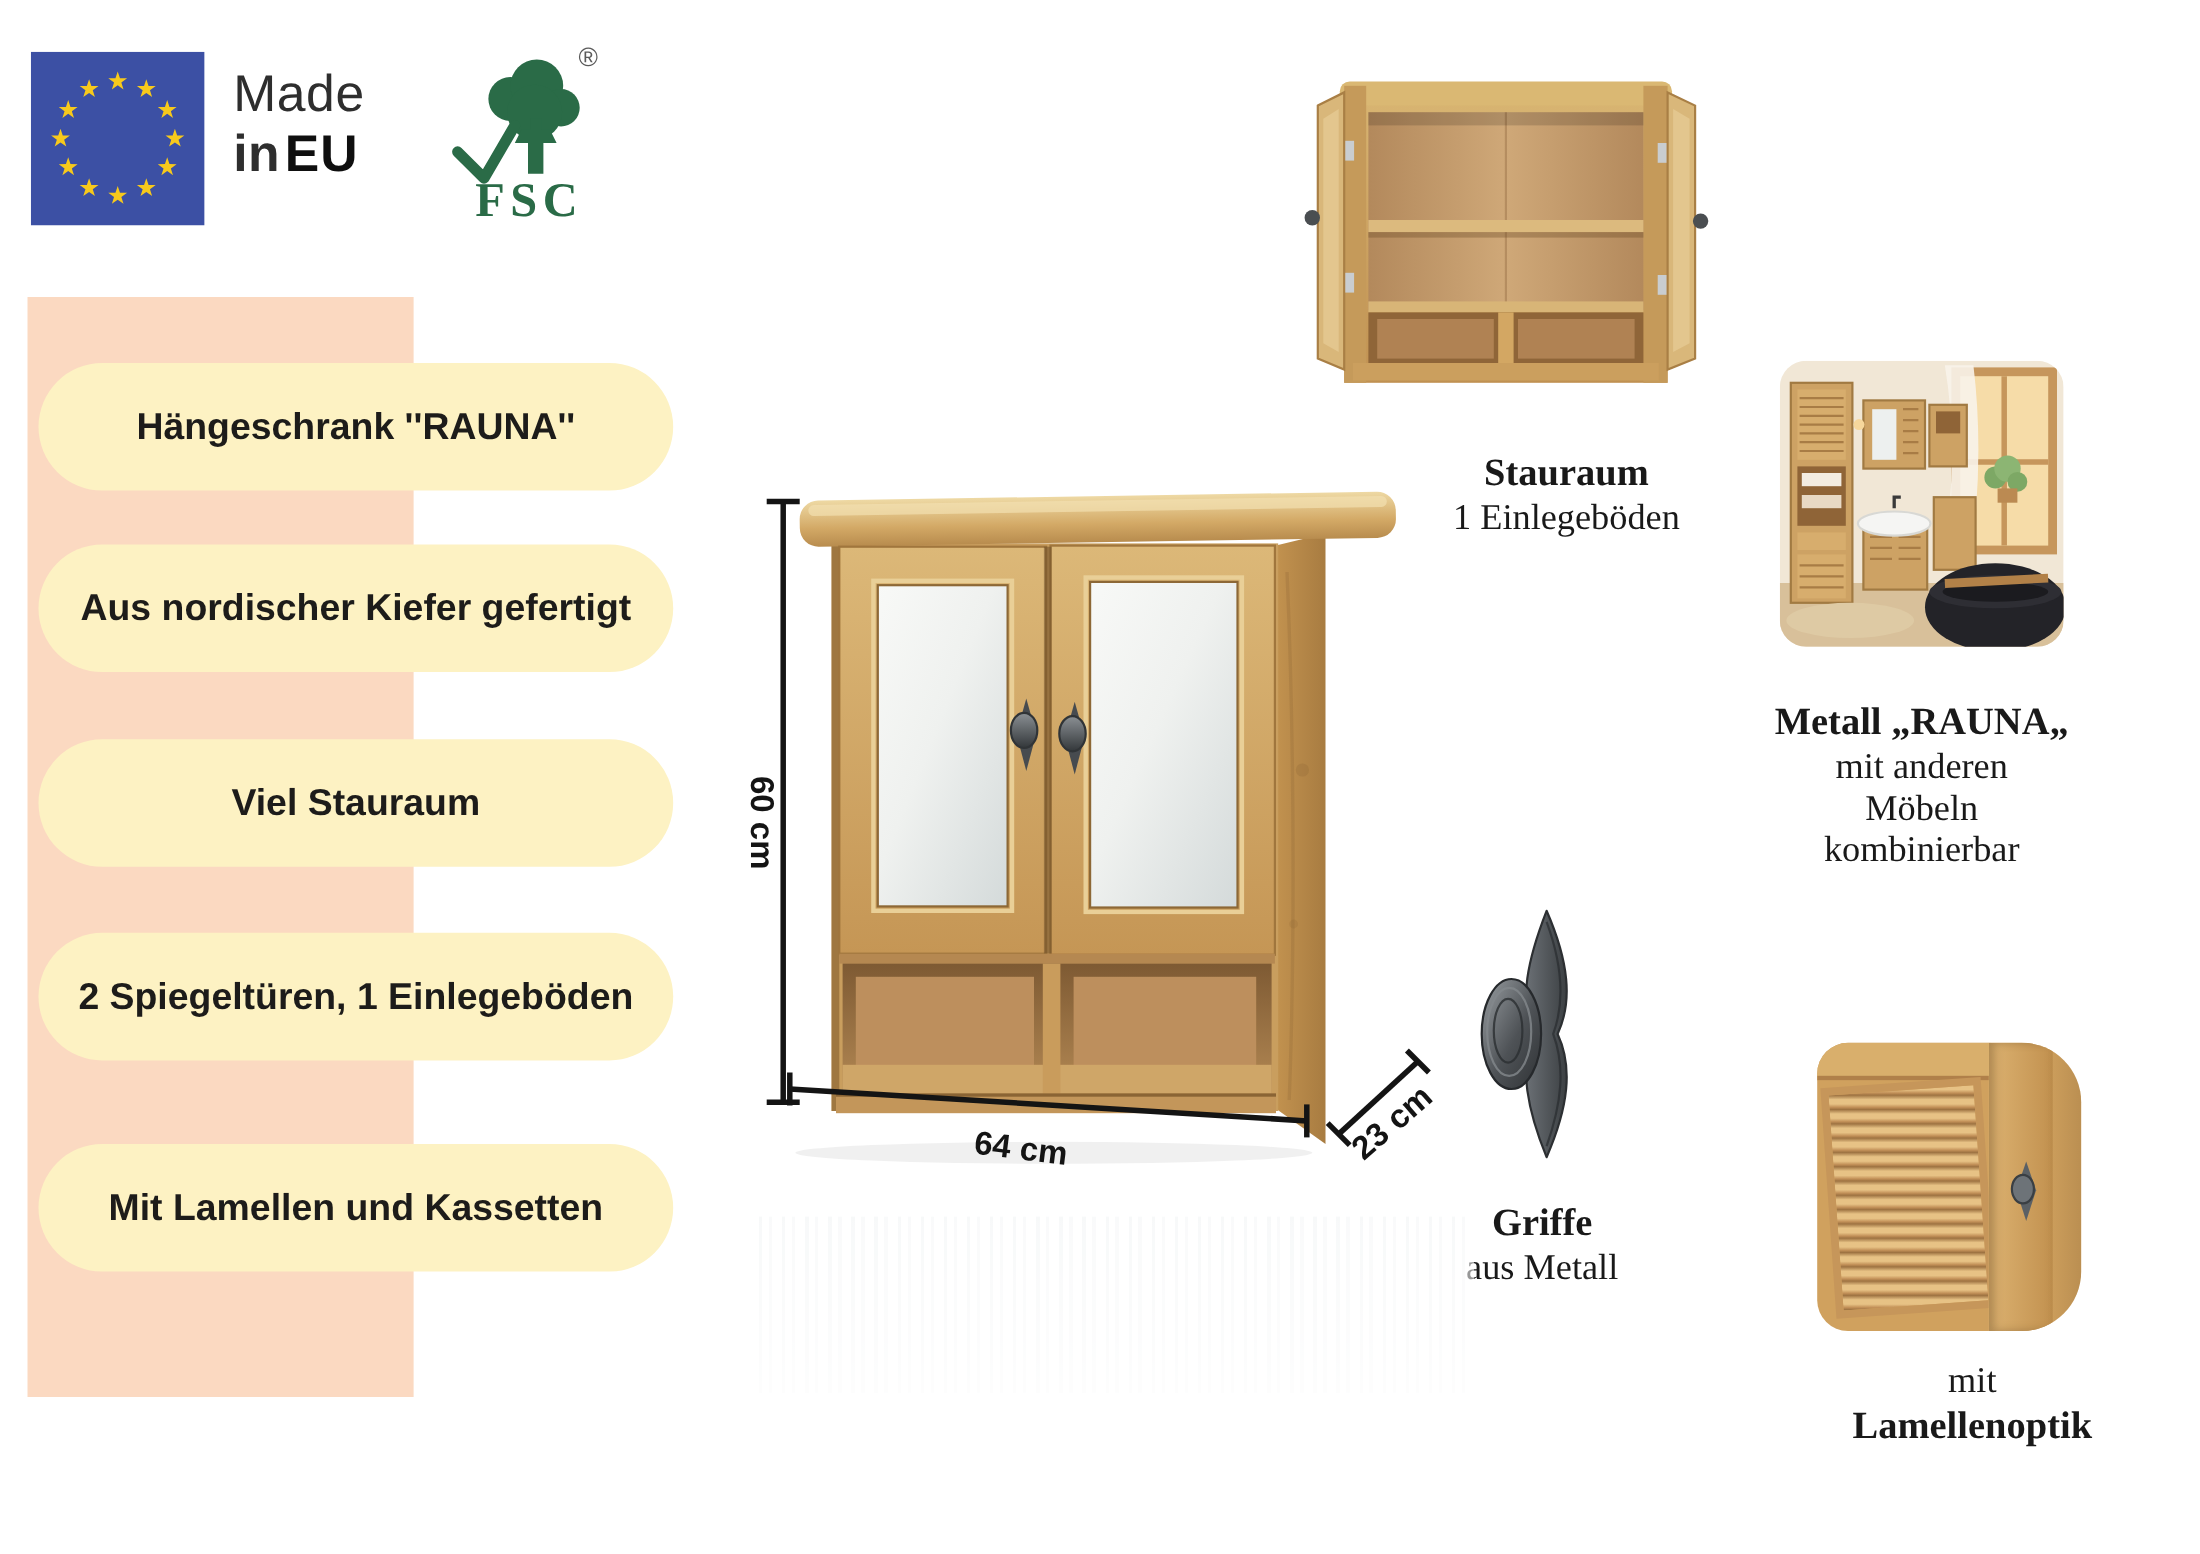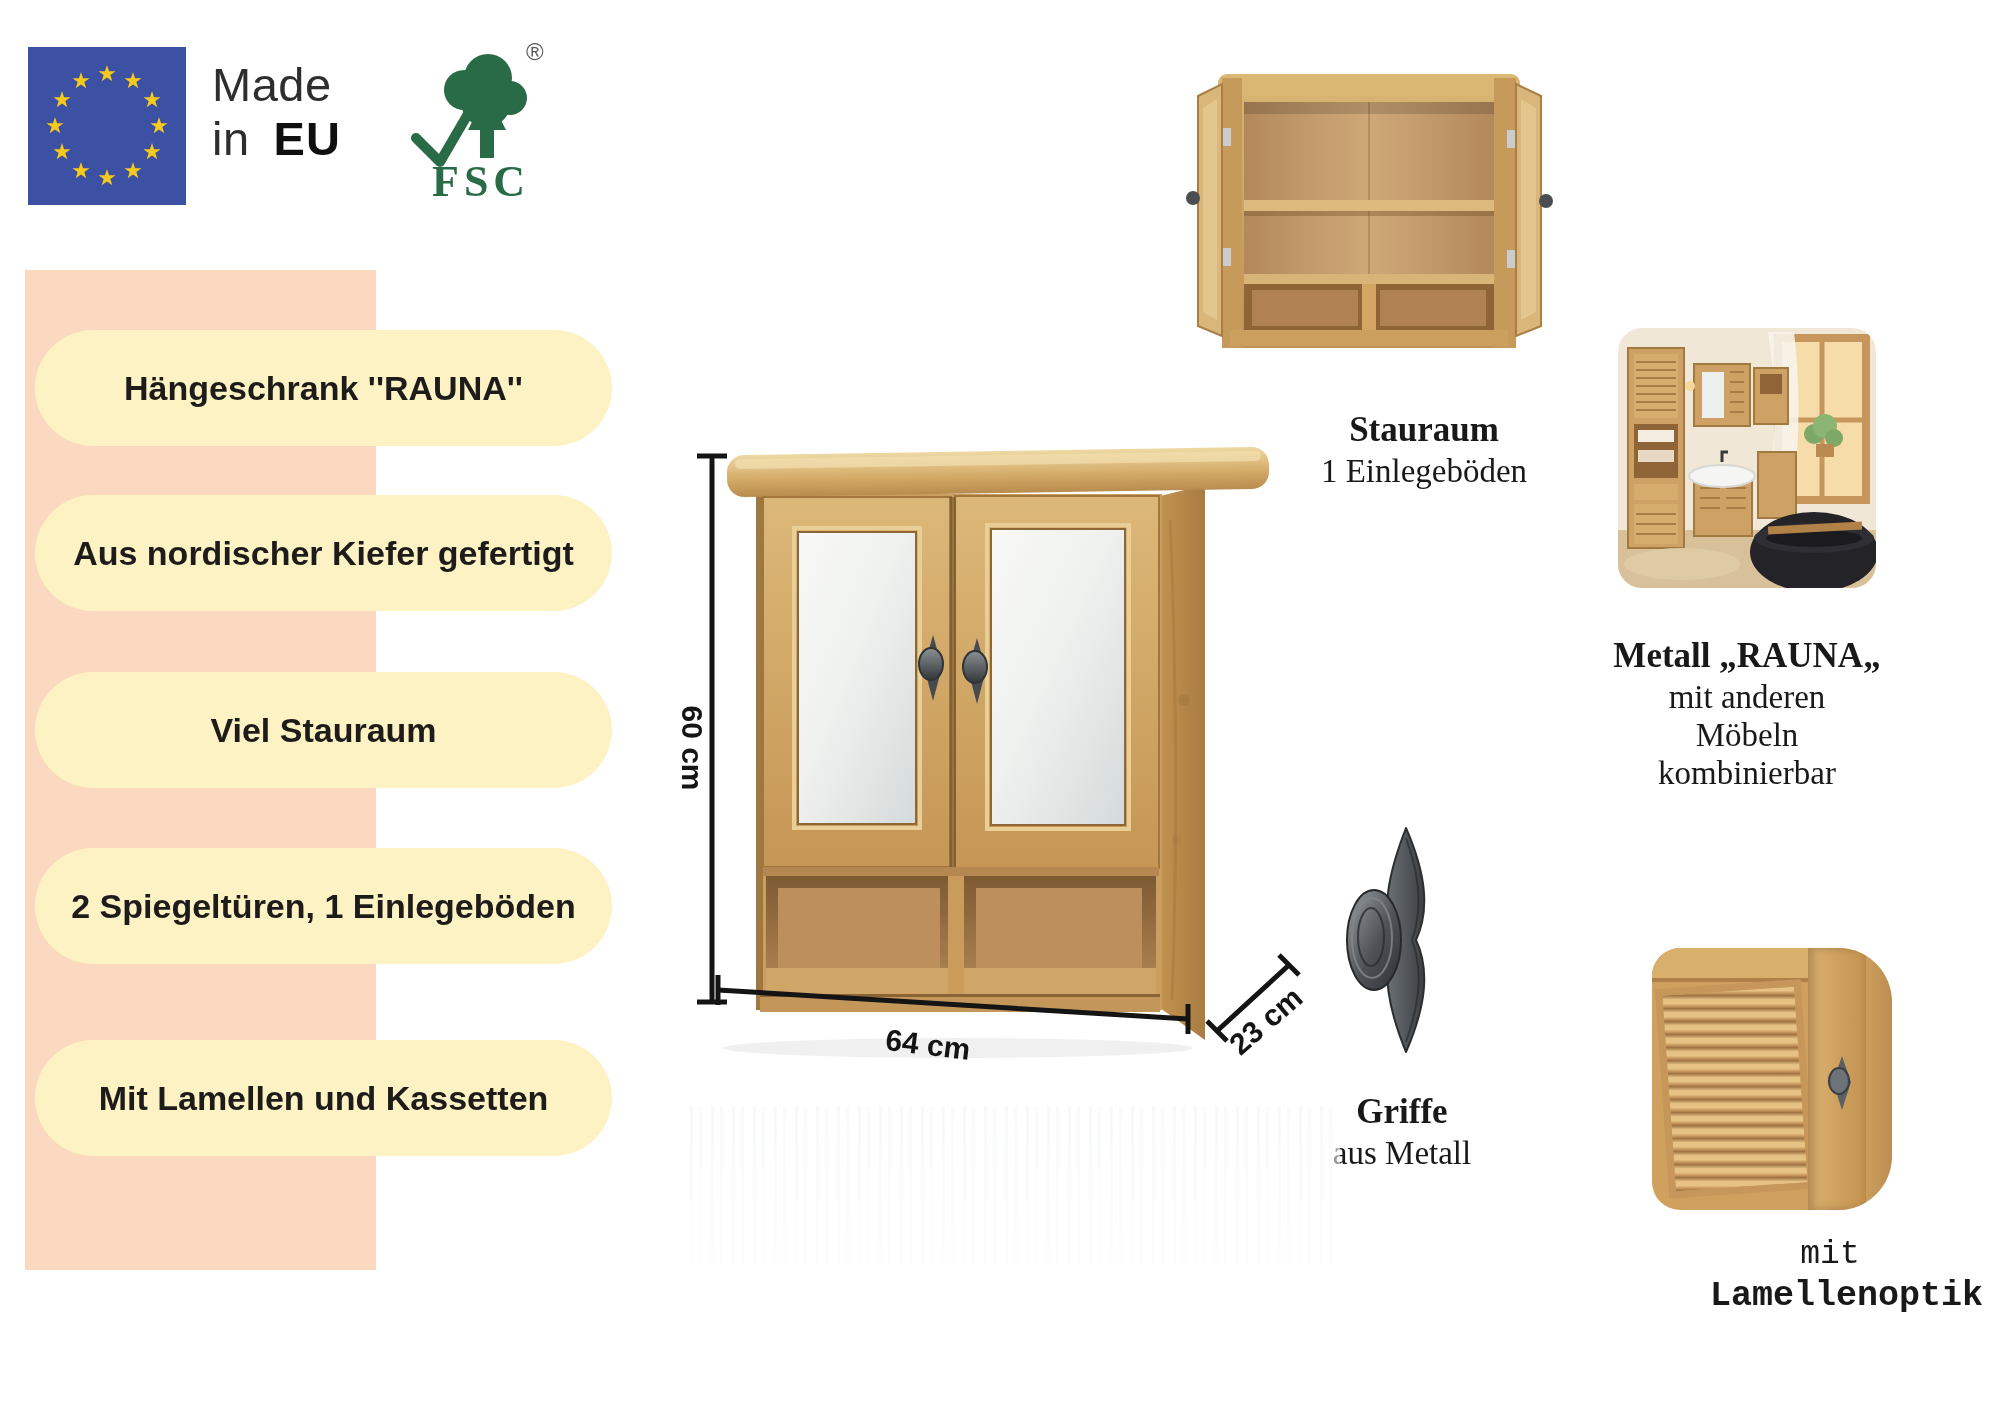--- a/index.html
+++ b/index.html
@@ -3,21 +3,21 @@
 <meta charset="utf-8">
 <style>
   html,body{margin:0;padding:0;background:#ffffff;}
   .canvas{position:relative;width:2000px;height:1413px;background:#ffffff;overflow:hidden;
           font-family:"Liberation Sans",sans-serif;padding-left:48px;}
   .abs{position:absolute;}
 
   
   .eu-flag{left:28px;top:47px;width:158px;height:158px;}
   .made-text{left:212px;top:58px;font-size:47px;line-height:54px;color:#2e2e2e;letter-spacing:.5px;}
-  .made-text .reg{font-weight:400;margin-right:24px;}
+  .made-text .reg{font-weight:700;margin-right:4px;}
   .made-text .bold{font-weight:700;color:#0f0f0f;letter-spacing:1px;}
   .fsc-logo{left:398px;top:38px;width:152px;height:164px;}
 
   
   .pink-band{left:25px;top:270px;width:351px;height:1000px;background:var(--pink_band,#fbd9c1);}
   .pill{left:35px;width:577px;height:116px;border-radius:60px;background:var(--pill_yellow,#fdf2c3);
         display:flex;align-items:center;justify-content:center;text-align:center;
         font-weight:700;font-size:34px;color:var(--text_dark,#1d1c1a);}
   .pill1{top:330px}.pill2{top:495px}.pill3{top:672px}.pill4{top:848px}.pill5{top:1040px}
 
@@ -46,21 +46,21 @@
           background:linear-gradient(90deg,rgba(255,255,255,0),rgba(110,78,36,.22));}
   .louver-knob{position:absolute;left:172px;top:106px;}
 
   
   .caption{text-align:center;color:#191919;font-family:"Liberation Serif",serif;}
   .caption .t{font-weight:700;font-size:35px;line-height:44px;}
   .caption .l{font-size:33px;line-height:38px;}
   .cap-stauraum{left:1184px;top:408px;width:480px;font-family:Liberation Serif, serif;}
   .cap-serie{left:1597px;top:634px;width:300px;}
   .cap-griffe{left:1282px;top:1090px;width:240px;}
-  .cap-lamellen{left:1710px;top:1236px;width:240px;font-family:Liberation Mono, monospace;}
+  .cap-lamellen{left:1673px;top:1236px;width:240px;}
 
   
   .ghost{left:690px;top:1106px;width:650px;height:160px;opacity:.55;
          background:linear-gradient(180deg,rgba(255,255,255,.25),rgba(255,255,255,.85)),
                     repeating-linear-gradient(90deg,#eef1f2 0 3px,#ffffff 3px 9px,#f2f4f5 9px 12px,#ffffff 12px 21px);}
 </style>
 </head>
 <body>
 
 <div class="canvas">

